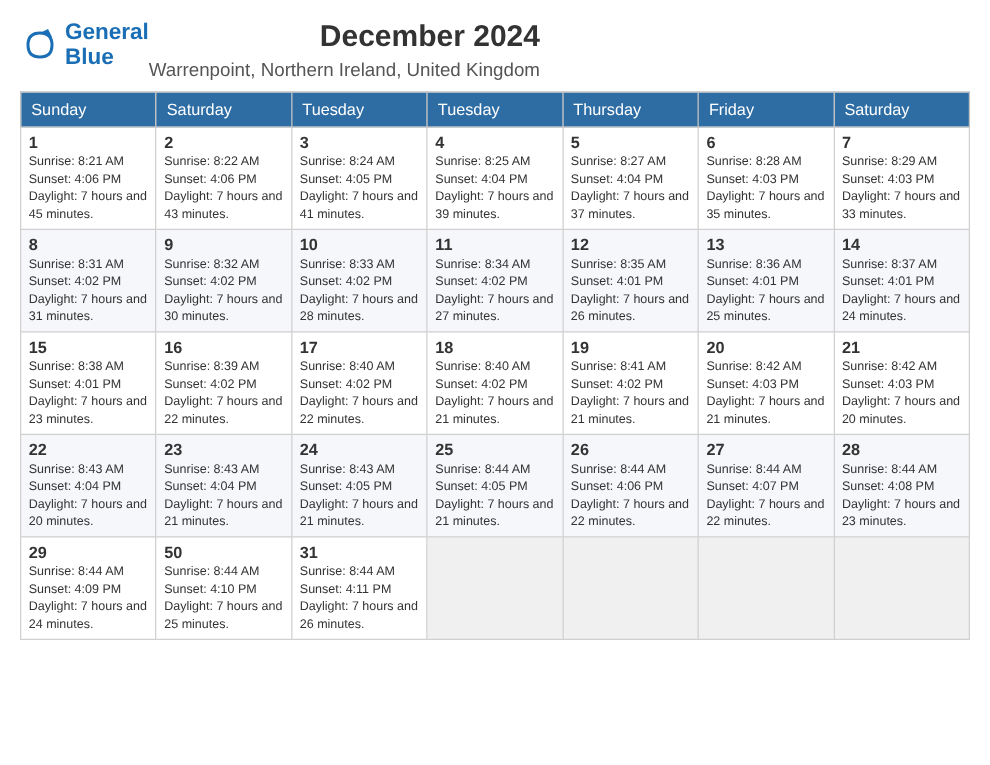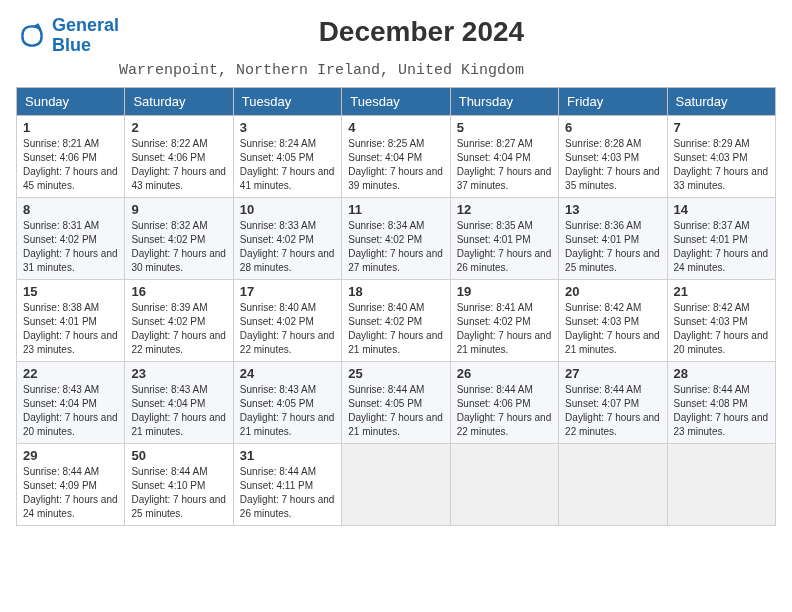--- a/index.html
+++ b/index.html
@@ -31,29 +31,28 @@
       color: #1a6eb5;
     }
     .logo-icon {
       width: 32px;
       height: 32px;
     }
     .title-area {
       text-align: right;
     }
     .main-title {
-      font-size: 28px;
+      font-size: 24px;
       font-weight: bold;
       color: #333;
     }
     .subtitle {
       font-size: 15px;
       color: #555;
-      margin-top: 14px;
-      font-family: Liberation Mono, monospace;
+      margin-top: 4px;
     }
     .calendar {
       width: 100%;
       border-collapse: collapse;
       margin-top: 8px;
       font-size: 11px;
     }
     .calendar th {
       background-color: #2e6da4;
       color: white;

